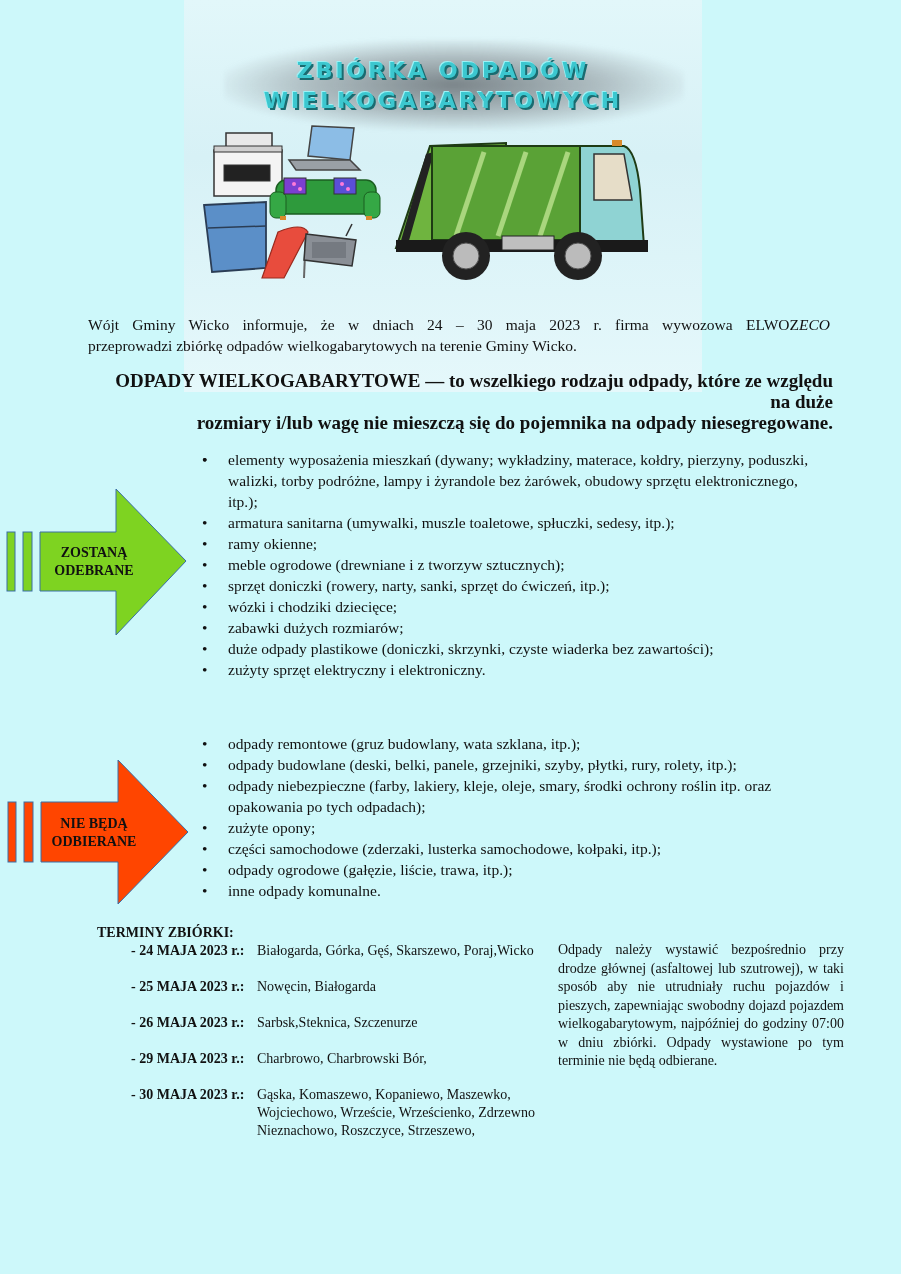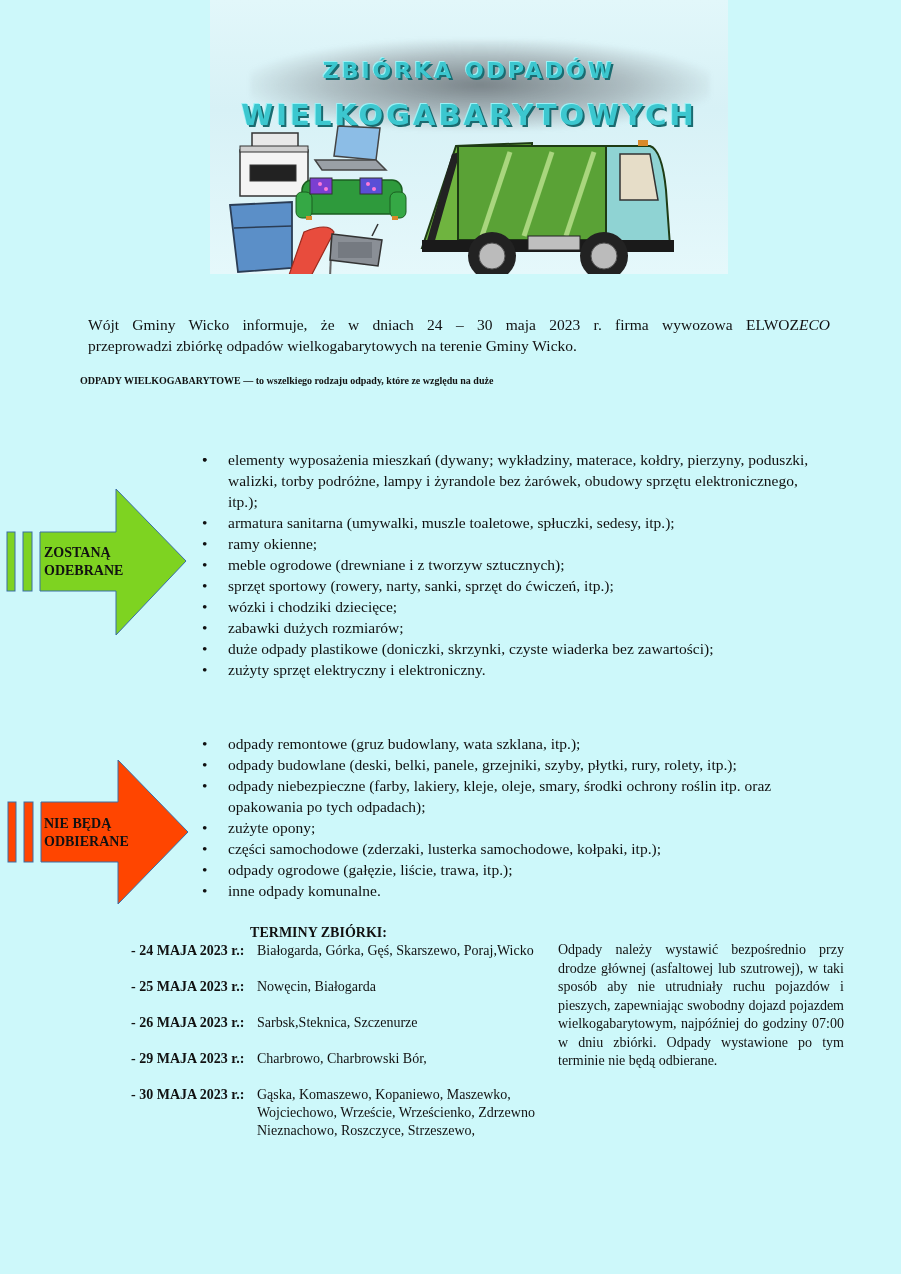--- a/index.html
+++ b/index.html
@@ -8,77 +8,77 @@
     background: #cdf8fa;
     position: relative;
     overflow: hidden;
     font-family: "Liberation Serif", "DejaVu Serif", serif;
     color: #111;
   }
   .abs { position: absolute; }
 
   
   #banner {
-    left: 210px; top: 0; width: 518px; height: 274px;
+    left: 184px; top: 0; width: 518px; height: 392px;
     background: linear-gradient(180deg, #e2f7fa 0%, #d7f1f6 40%, #e5f8fb 100%);
     overflow: hidden;
   }
   #banner .smoke {
     position: absolute; left: 40px; top: 40px; width: 460px; height: 90px;
     background: radial-gradient(ellipse at center, rgba(90,95,100,0.75) 0%, rgba(120,125,130,0.45) 45%, rgba(200,210,215,0) 75%);
     filter: blur(2px);
   }
   #banner .title {
     position: absolute; left: 0; width: 518px; text-align: center;
     font-family: "DejaVu Sans", sans-serif; font-weight: bold;
     color: #3cc7cf; letter-spacing: 3px;
     text-shadow: 2px 2px 0 #1a6b70, -1px -1px 0 #9af2f6;
   }
   #banner .t1 { top: 58px; font-size: 22px; }
-  #banner .t2 { top: 88px; font-size: 29px; margin-top: 10px; }
+  #banner .t2 { top: 88px; font-size: 22px; }
   #banner svg { position: absolute; left: 0; top: 0; }
 
   
   #intro {
     left: 88px; top: 314px; width: 742px;
     font-size: 15.5px; line-height: 21px; text-align: justify;
     text-align-last: left;
   }
   #intro .first { display: block; text-align: justify; text-align-last: justify; }
   #intro i { font-style: italic; margin-top: 6px; }
 
   #definition {
-    left: 80px; top: 370px; width: 742px;
-    font-size: 10px; line-height: 21px; font-weight: bold; text-align: left;
+    left: 91px; top: 370px; width: 742px;
+    font-size: 19px; line-height: 21px; font-weight: bold; text-align: right;
   }
 
   
   ul.items { list-style: none; margin: 0; padding: 0; }
   ul.items li {
     position: relative; padding-left: 40px;
     font-size: 15.5px; line-height: 21px;
   }
   ul.items li .bullet {
     position: absolute; left: 14px; top: 0;
   }
   #list-collected { left: 188px; top: 449px; width: 640px; }
   #list-rejected { left: 188px; top: 733px; width: 640px; }
 
   
   .arrow { position: absolute; }
   .arrow-label {
     position: absolute; font-weight: bold; font-size: 14px; line-height: 18px;
-    color: #111;
+    text-align: center; color: #111;
   }
   #green-label { left: 44px; top: 544px; width: 100px; }
   #red-label { left: 44px; top: 815px; width: 100px; }
 
   
   #schedule { left: 95px; top: 924px; width: 445px; font-size: 14px; line-height: 18px; }
-  #schedule .heading { font-weight: bold; padding-left: 2px; text-align: center; }
+  #schedule .heading { font-weight: bold; padding-left: 2px; }
   #schedule .entry { position: relative; padding-left: 126px; margin-bottom: 18px; margin-left: 36px; }
   #schedule .entry .date { position: absolute; left: 0; top: 0; font-weight: bold; white-space: nowrap; }
   #schedule .entry .places { display: block; }
 
   #notice {
     left: 558px; top: 941px; width: 286px;
     font-size: 14px; line-height: 18.5px; text-align: justify;
   }
 </style>
 </head>
@@ -152,40 +152,41 @@
   </svg>
 </div>
 
 <div id="intro" class="abs">
   <span class="first"><span>Wójt Gminy Wicko informuje, że w dniach 24 – 30 maja 2023 r. firma wywozowa ELWOZ</span><i>ECO</i></span>
   <span>przeprowadzi zbiórkę odpadów wielkogabarytowych na terenie Gminy Wicko.</span>
 </div>
 
 <div id="definition" class="abs">
   <div>ODPADY WIELKOGABARYTOWE — to wszelkiego rodzaju odpady, które ze względu na duże</div>
+  <div>rozmiary i/lub wagę nie mieszczą się do pojemnika na odpady niesegregowane.</div>
 </div>
 
 <svg class="arrow" style="left:0;top:480px" width="200" height="170" viewBox="0 0 200 170">
   <rect x="7" y="52" width="8" height="59" fill="#7ed321" stroke="#3a6ea5" stroke-width="1"></rect>
   <rect x="23" y="52" width="9" height="59" fill="#7ed321" stroke="#3a6ea5" stroke-width="1"></rect>
   <polygon points="40,52 116,52 116,9 186,81 116,155 116,111 40,111" fill="#7ed321" stroke="#3a6ea5" stroke-width="1"></polygon>
 </svg>
 <div id="green-label" class="arrow-label">
   <div>ZOSTANĄ</div>
   <div>ODEBRANE</div>
 </div>
 
 <div id="list-collected" class="abs">
   <ul class="items">
     <li><span class="bullet">•</span></li>
     <li><span class="bullet">•</span><span>elementy wyposażenia mieszkań (dywany; wykładziny, materace, kołdry, pierzyny, poduszki, walizki, torby podróżne, lampy i żyrandole bez żarówek, obudowy sprzętu elektronicznego, itp.);</span></li>
     <li><span class="bullet">•</span><span>armatura sanitarna (umywalki, muszle toaletowe, spłuczki, sedesy, itp.);</span></li>
     <li><span class="bullet">•</span><span>ramy okienne;</span></li>
     <li><span class="bullet">•</span><span>meble ogrodowe (drewniane i z tworzyw sztucznych);</span></li>
-    <li><span class="bullet">•</span><span>sprzęt sportowy (rowery, narty, sanki, sprzęt do ćwiczeń, itp.);</span></li>
+    <li><span class="bullet">•</span><span>sprzęt doniczki (rowery, narty, sanki, sprzęt do ćwiczeń, itp.);</span></li>
     <li><span class="bullet">•</span><span>wózki i chodziki dziecięce;</span></li>
     <li><span class="bullet">•</span><span>zabawki dużych rozmiarów;</span></li>
     <li><span class="bullet">•</span><span>duże odpady plastikowe (doniczki, skrzynki, czyste wiaderka bez zawartości);</span></li>
     <li><span class="bullet">•</span><span>zużyty sprzęt elektryczny i elektroniczny.</span></li>
   </ul>
 </div>
 
 <svg class="arrow" style="left:0;top:752px" width="200" height="165" viewBox="0 0 200 165">
   <rect x="8" y="50" width="8" height="60" fill="#ff4500" stroke="#3a6ea5" stroke-width="1"></rect>
   <rect x="24" y="50" width="9" height="60" fill="#ff4500" stroke="#3a6ea5" stroke-width="1"></rect>

